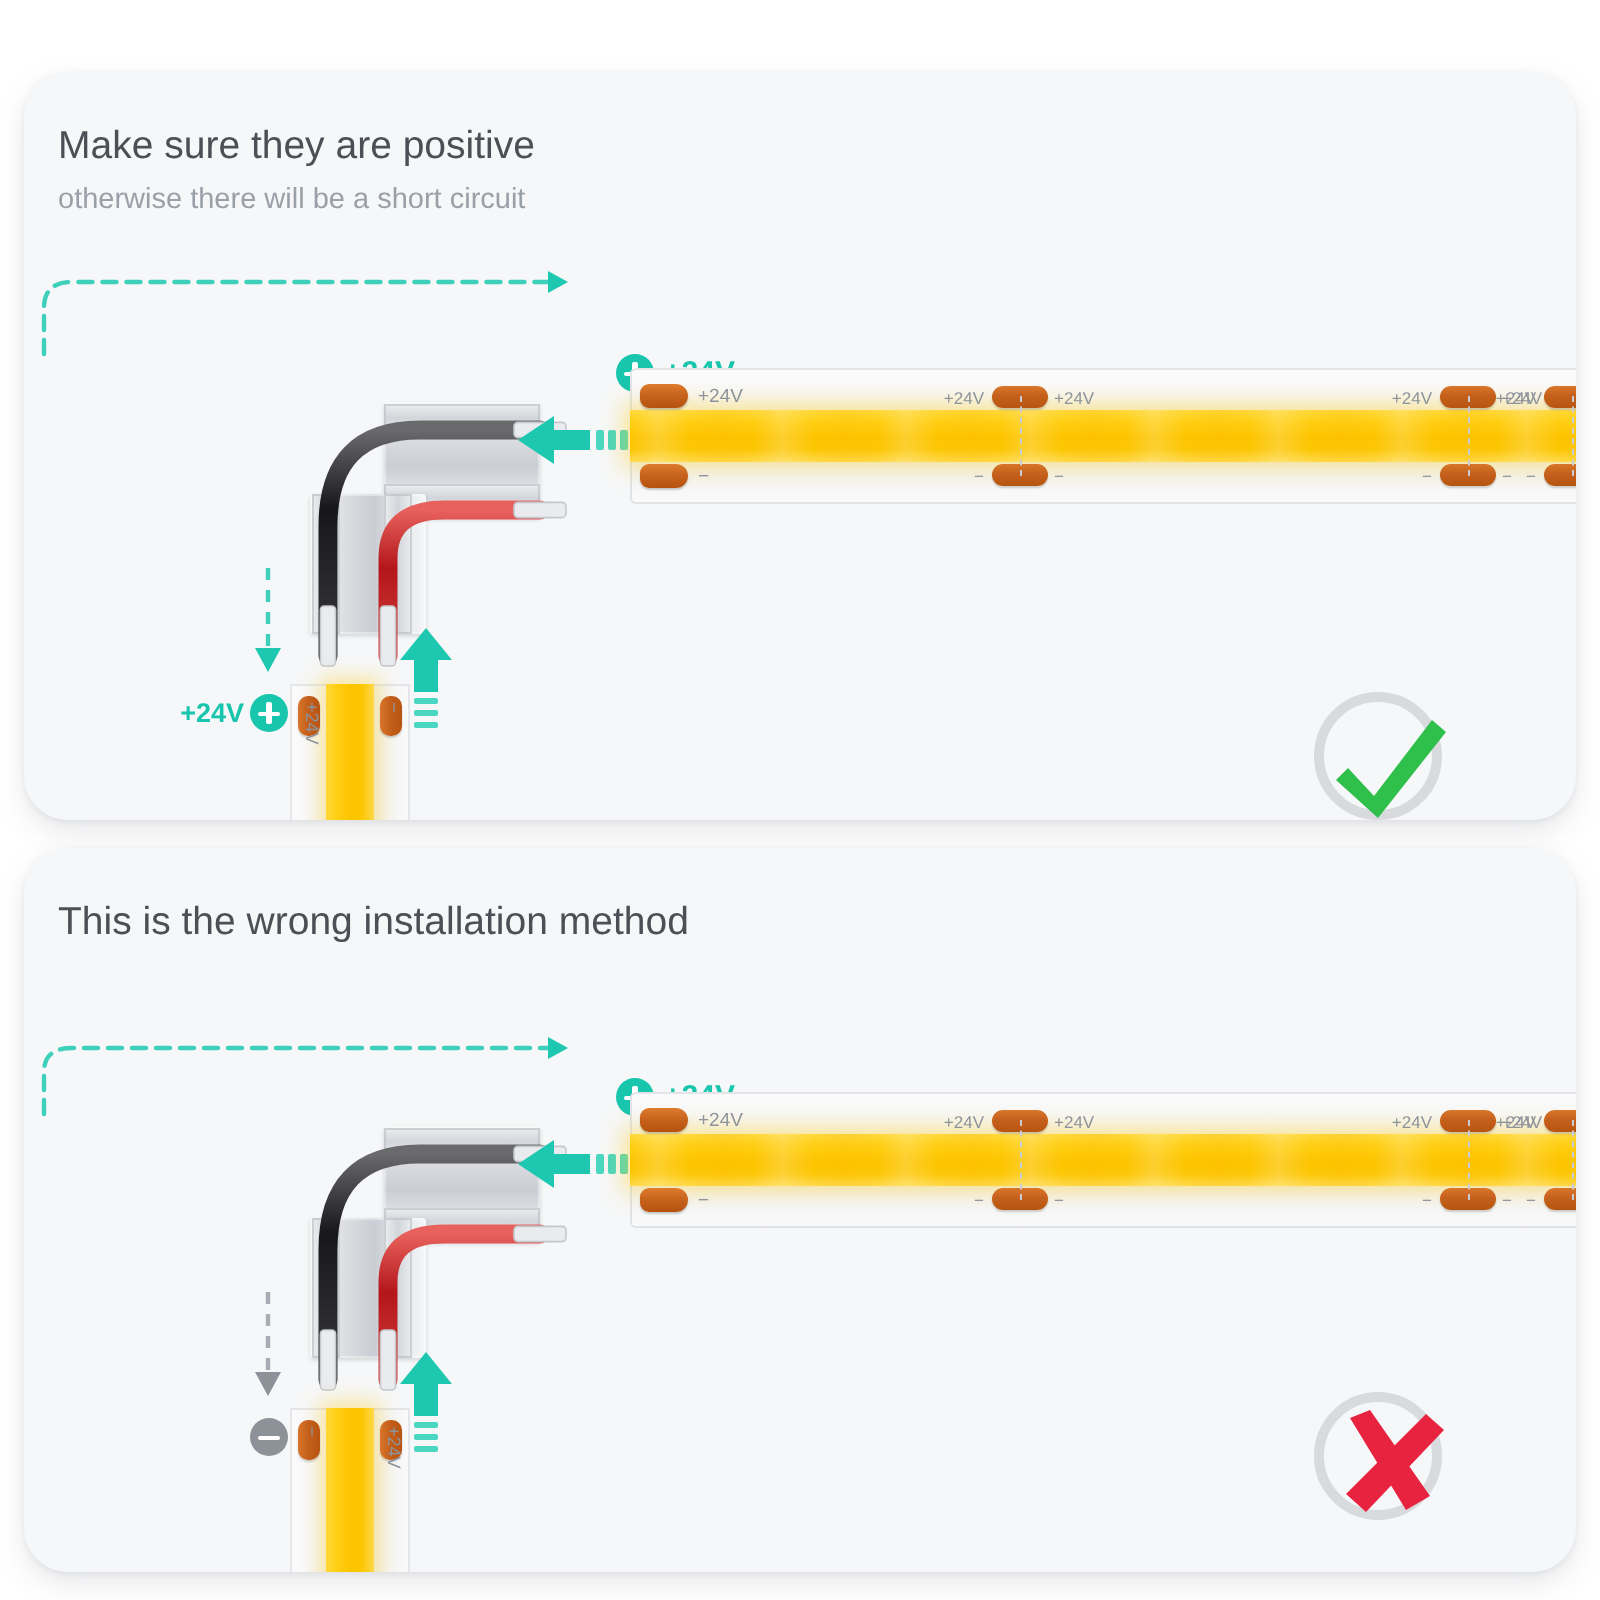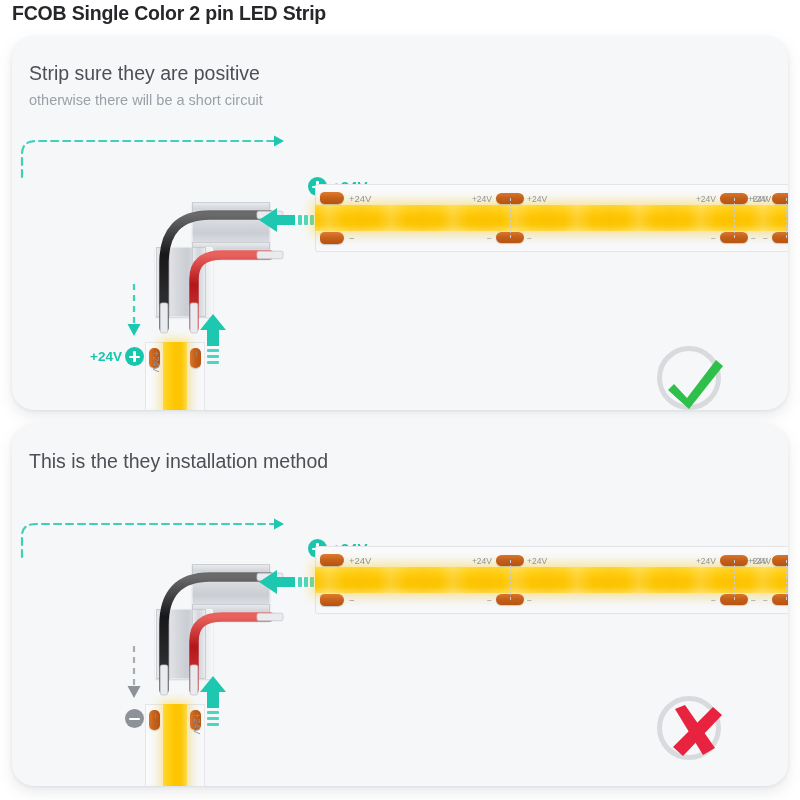--- a/index.html
+++ b/index.html
@@ -275,25 +275,24 @@
     left: -9px; top: -9px;
     width: 82px; height: 82px;
     overflow: visible;
   }
 </style>
 </head>
 <body>
 
 <div id="page">
 
-  <div class="page-title">FCOB Single Color 2 pin LED Strip</div>
 
   <div class="card" id="card-correct">
 
-    <div class="card-head-main">Strip sure they are positive</div>
+    <div class="card-head-main">Make sure they are positive</div>
     <div class="card-head-sub">otherwise there will be a short circuit</div>
 
     <svg class="dash-svg" style="left:0px; top:0px; width:320px; height:180px;">
       <path d="M 10 141 L 10 118 Q 10 105 24 105 L 268 105" fill="none" stroke="#3fd0bb" stroke-width="2.2" stroke-dasharray="7 5" stroke-linecap="round"></path>
       <path d="M 272 105 L 262 99.5 L 262 110.5 Z" fill="#1ec8b0"></path>
     </svg>
 
     <div class="plus-badge" style="left:296px; top:141px;"></div>
     <div class="volt-text" style="left:320px; top:143px;">+24V</div>
 
@@ -407,21 +406,21 @@
 
     <div class="result-badge" style="left:645px; top:310px;">
       <svg class="result-mark" viewBox="0 0 82 82">
         <path d="M 21 42 L 34 56 L 63 18 L 70 24 L 36 67 L 15 48 Z" fill="#2fbf4b"></path>
       </svg>
     </div>
   </div>
 
   <div class="card" id="card-wrong">
 
-    <div class="card-head-main">This is the they installation method</div>
+    <div class="card-head-main">This is the wrong installation method</div>
 
     <svg class="dash-svg" style="left:0px; top:0px; width:320px; height:160px;">
       <path d="M 10 133 L 10 112 Q 10 100 24 100 L 268 100" fill="none" stroke="#3fd0bb" stroke-width="2.2" stroke-dasharray="7 5" stroke-linecap="round"></path>
       <path d="M 272 100 L 262 94.5 L 262 105.5 Z" fill="#1ec8b0"></path>
     </svg>
 
     <div class="plus-badge" style="left:296px; top:115px;"></div>
     <div class="volt-text" style="left:320px; top:117px;">+24V</div>
 
     <div class="connector" style="left:150px; top:139px; width:130px; height:115px;">

